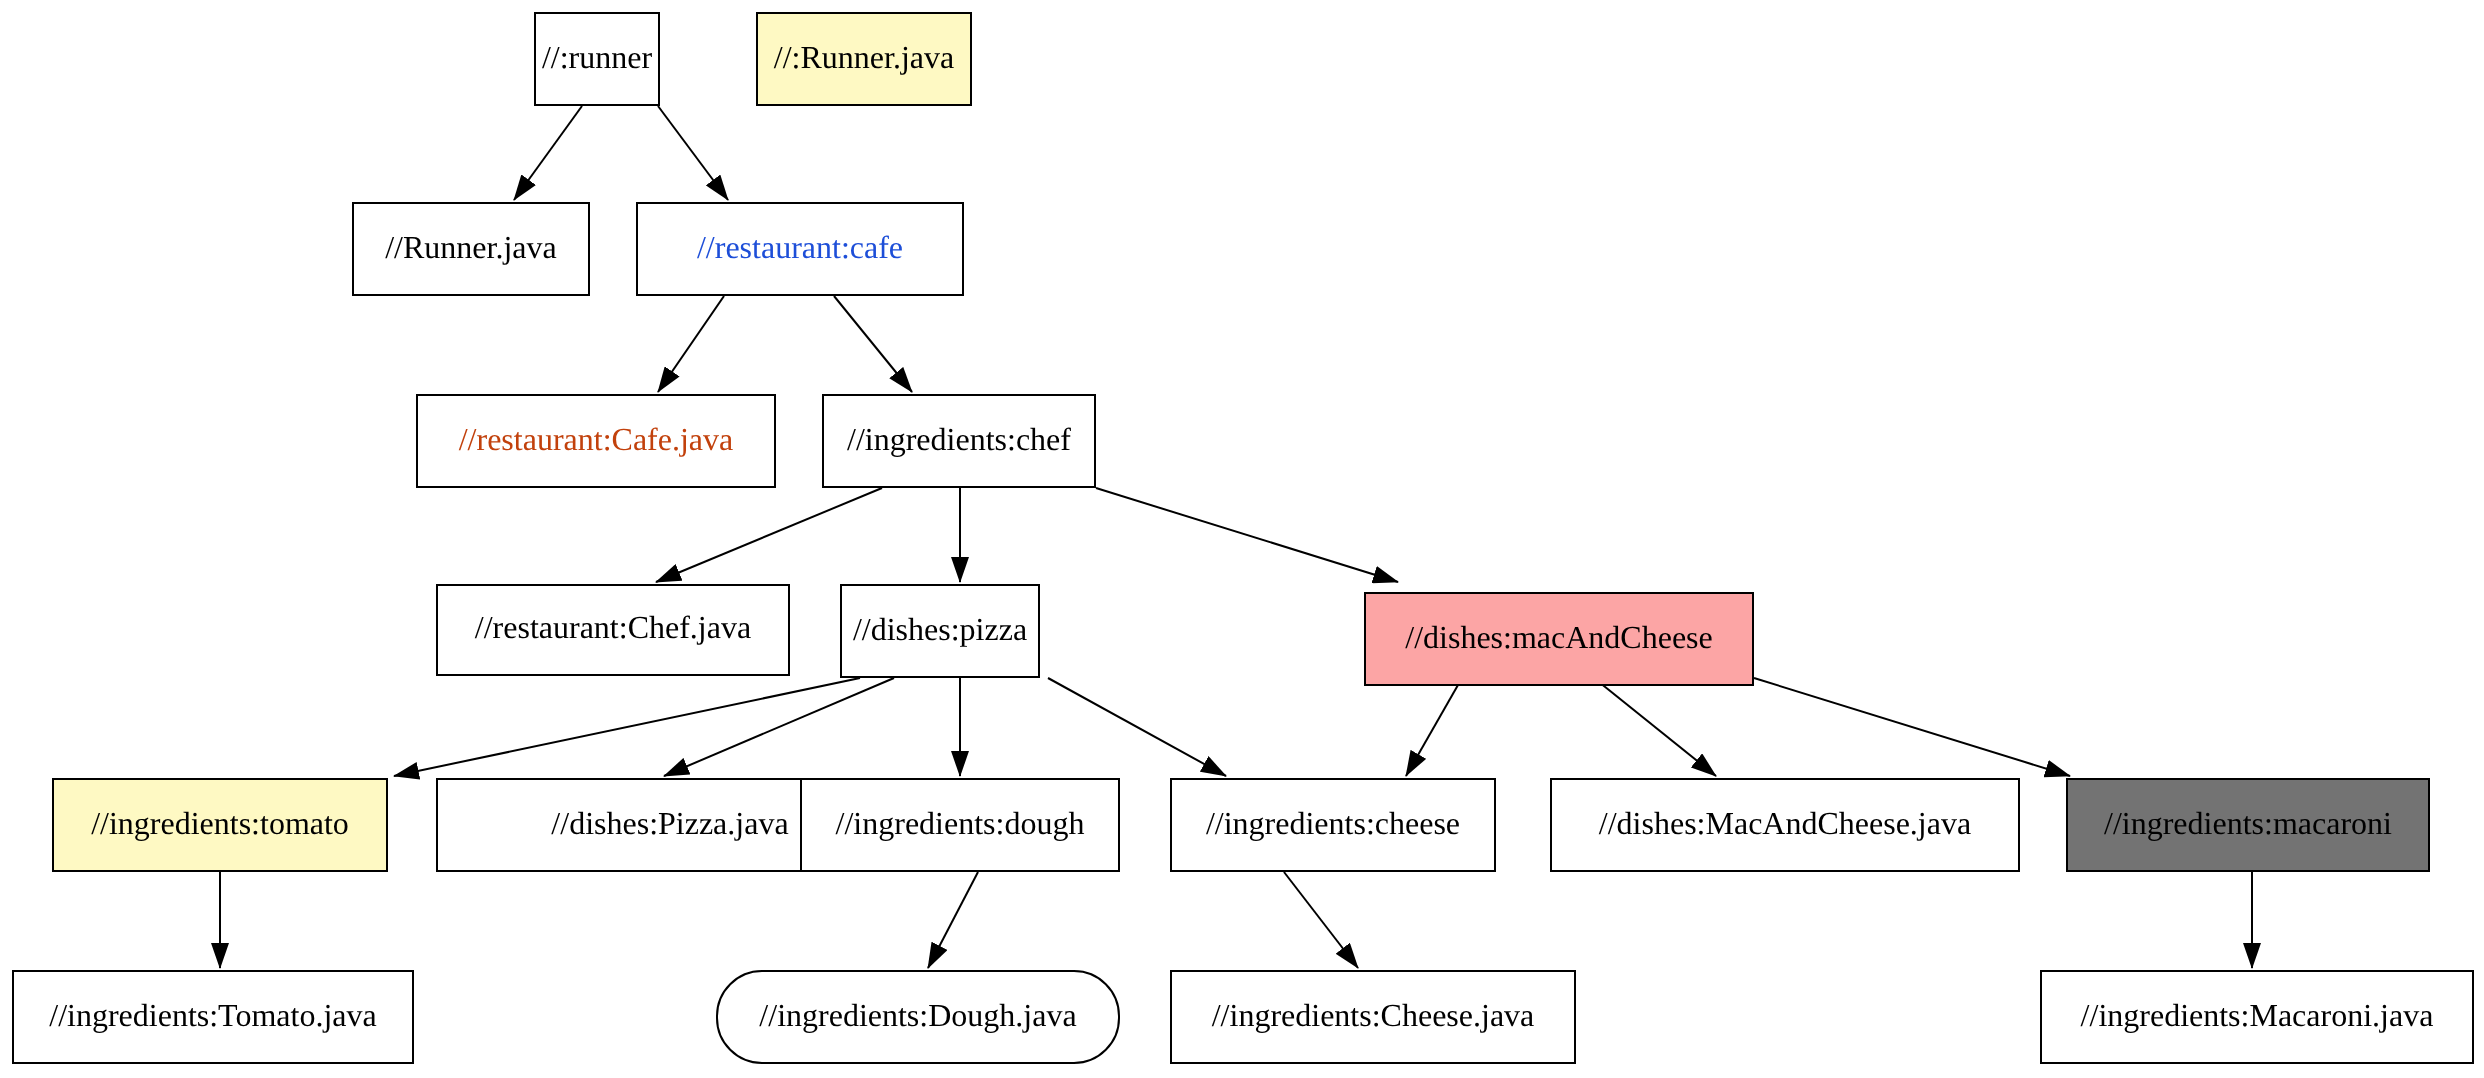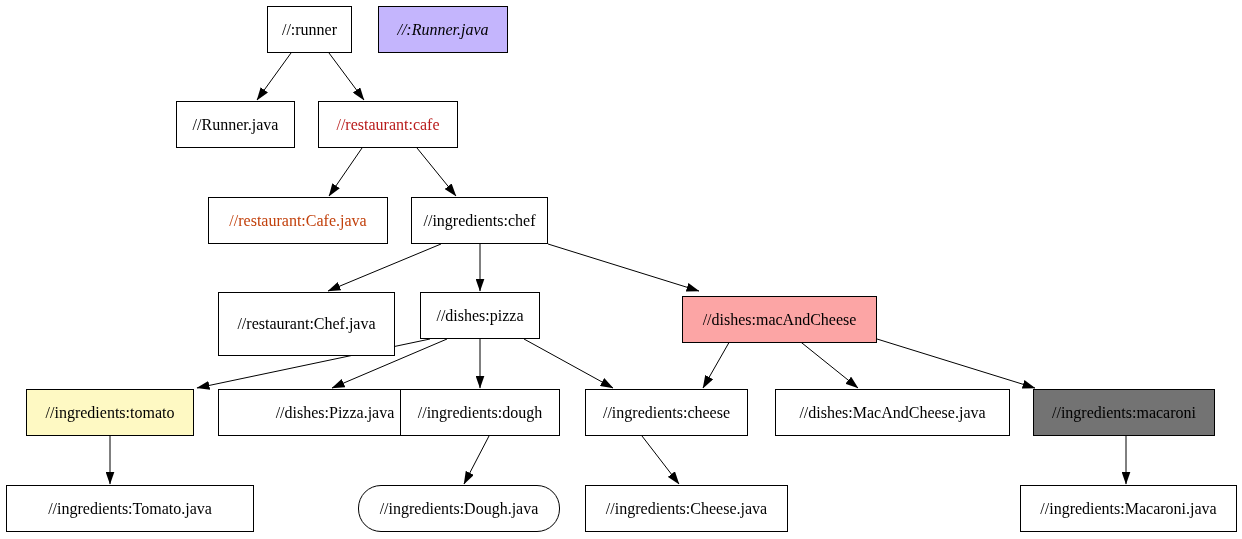--- a/index.html
+++ b/index.html
@@ -62,33 +62,33 @@
         <line x1="731" y1="339" x2="703" y2="388" stroke="#000000" stroke-width="1" marker-end="url(#arrowhead)"></line>
         <line x1="797" y1="339" x2="858" y2="388" stroke="#000000" stroke-width="1" marker-end="url(#arrowhead)"></line>
         <line x1="877" y1="339" x2="1035" y2="388" stroke="#000000" stroke-width="1" marker-end="url(#arrowhead)"></line>
         <line x1="110" y1="436" x2="110" y2="484" stroke="#000000" stroke-width="1" marker-end="url(#arrowhead)"></line>
         <line x1="489" y1="436" x2="464" y2="484" stroke="#000000" stroke-width="1" marker-end="url(#arrowhead)"></line>
         <line x1="642" y1="436" x2="679" y2="484" stroke="#000000" stroke-width="1" marker-end="url(#arrowhead)"></line>
         <line x1="1126" y1="436" x2="1126" y2="484" stroke="#000000" stroke-width="1" marker-end="url(#arrowhead)"></line>
       </g>
   </svg>
   <div id="nodes-layer">
-      <div class="node" style="left: 267px; top: 6px; width: 85px; height: 47px; background: rgb(255, 255, 255); border-color: rgb(0, 0, 0); color: rgb(0, 0, 0);">//:runner</div>
-      <div class="node" style="left: 378px; top: 6px; width: 130px; height: 47px; background: #c4b5fd; border-color: rgb(0, 0, 0); color: rgb(0, 0, 0); font-style: italic;">//:Runner.java</div>
+      <div class="node" style="left: 267px; top: 6px; width: 63px; height: 47px; background: rgb(255, 255, 255); border-color: rgb(0, 0, 0); color: rgb(0, 0, 0);">//:runner</div>
+      <div class="node" style="left: 378px; top: 6px; width: 108px; height: 47px; background: #fef9c3; border-color: rgb(0, 0, 0); color: rgb(0, 0, 0);">//:Runner.java</div>
       <div class="node" style="left: 176px; top: 101px; width: 119px; height: 47px; background: rgb(255, 255, 255); border-color: rgb(0, 0, 0); color: rgb(0, 0, 0);">//Runner.java</div>
-      <div class="node" style="left: 318px; top: 101px; width: 140px; height: 47px; background: rgb(255, 255, 255); border-color: rgb(0, 0, 0); color: #b91c1c;">//restaurant:cafe</div>
+      <div class="node" style="left: 318px; top: 101px; width: 164px; height: 47px; background: rgb(255, 255, 255); border-color: rgb(0, 0, 0); color: #1d4ed8;">//restaurant:cafe</div>
       <div class="node" style="left: 208px; top: 197px; width: 180px; height: 47px; background: rgb(255, 255, 255); border-color: rgb(0, 0, 0); color: #c2410c;">//restaurant:Cafe.java</div>
       <div class="node" style="left: 411px; top: 197px; width: 137px; height: 47px; background: rgb(255, 255, 255); border-color: rgb(0, 0, 0); color: rgb(0, 0, 0);">//ingredients:chef</div>
-      <div class="node" style="left: 218px; top: 292px; width: 177px; height: 64px; background: rgb(255, 255, 255); border-color: rgb(0, 0, 0); color: rgb(0, 0, 0);">//restaurant:Chef.java</div>
-      <div class="node" style="left: 420px; top: 292px; width: 120px; height: 47px; background: rgb(255, 255, 255); border-color: rgb(0, 0, 0); color: rgb(0, 0, 0);">//dishes:pizza</div>
+      <div class="node" style="left: 218px; top: 292px; width: 177px; height: 46px; background: rgb(255, 255, 255); border-color: rgb(0, 0, 0); color: rgb(0, 0, 0);">//restaurant:Chef.java</div>
+      <div class="node" style="left: 420px; top: 292px; width: 100px; height: 47px; background: rgb(255, 255, 255); border-color: rgb(0, 0, 0); color: rgb(0, 0, 0);">//dishes:pizza</div>
       <div class="node" style="left: 682px; top: 296px; width: 195px; height: 47px; background: #fca5a5; border-color: rgb(0, 0, 0); color: rgb(0, 0, 0);">//dishes:macAndCheese</div>
       <div class="node" style="left: 26px; top: 389px; width: 168px; height: 47px; background: #fef9c3; border-color: rgb(0, 0, 0); color: rgb(0, 0, 0);">//ingredients:tomato</div>
       <div class="node" style="left: 218px; top: 389px; width: 190px; height: 47px; background: rgb(255, 255, 255); border-color: rgb(0, 0, 0); color: rgb(0, 0, 0); padding-left: 44px;">//dishes:Pizza.java</div>
       <div class="node" style="left: 400px; top: 389px; width: 160px; height: 47px; background: rgb(255, 255, 255); border-color: rgb(0, 0, 0); color: rgb(0, 0, 0);">//ingredients:dough</div>
       <div class="node" style="left: 585px; top: 389px; width: 163px; height: 47px; background: rgb(255, 255, 255); border-color: rgb(0, 0, 0); color: rgb(0, 0, 0);">//ingredients:cheese</div>
       <div class="node" style="left: 775px; top: 389px; width: 235px; height: 47px; background: rgb(255, 255, 255); border-color: rgb(0, 0, 0); color: rgb(0, 0, 0);">//dishes:MacAndCheese.java</div>
       <div class="node" style="left: 1033px; top: 389px; width: 182px; height: 47px; background: #737373; border-color: rgb(0, 0, 0); color: rgb(0, 0, 0);">//ingredients:macaroni</div>
-      <div class="node" style="left: 6px; top: 485px; width: 248px; height: 47px; background: rgb(255, 255, 255); border-color: rgb(0, 0, 0); color: rgb(0, 0, 0);">//ingredients:Tomato.java</div>
+      <div class="node" style="left: 6px; top: 485px; width: 201px; height: 47px; background: rgb(255, 255, 255); border-color: rgb(0, 0, 0); color: rgb(0, 0, 0);">//ingredients:Tomato.java</div>
       <div class="node" style="left: 358px; top: 485px; width: 202px; height: 47px; background: rgb(255, 255, 255); border-color: rgb(0, 0, 0); color: rgb(0, 0, 0); border-radius: 23px;">//ingredients:Dough.java</div>
       <div class="node" style="left: 585px; top: 485px; width: 203px; height: 47px; background: rgb(255, 255, 255); border-color: rgb(0, 0, 0); color: rgb(0, 0, 0);">//ingredients:Cheese.java</div>
       <div class="node" style="left: 1020px; top: 485px; width: 217px; height: 47px; background: rgb(255, 255, 255); border-color: rgb(0, 0, 0); color: rgb(0, 0, 0);">//ingredients:Macaroni.java</div>
     </div>
 </div>
 
 </body></html>

